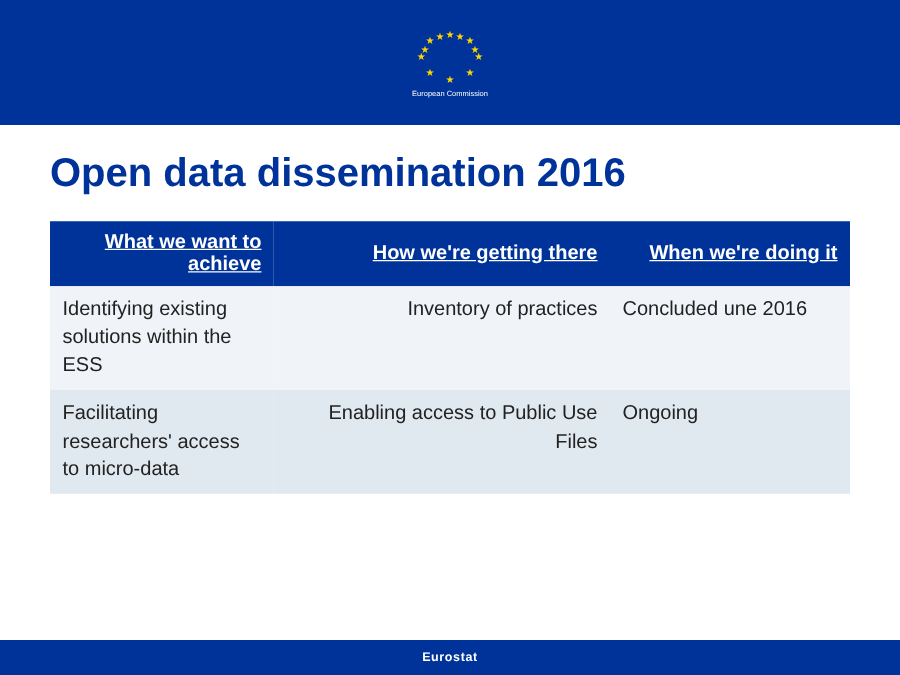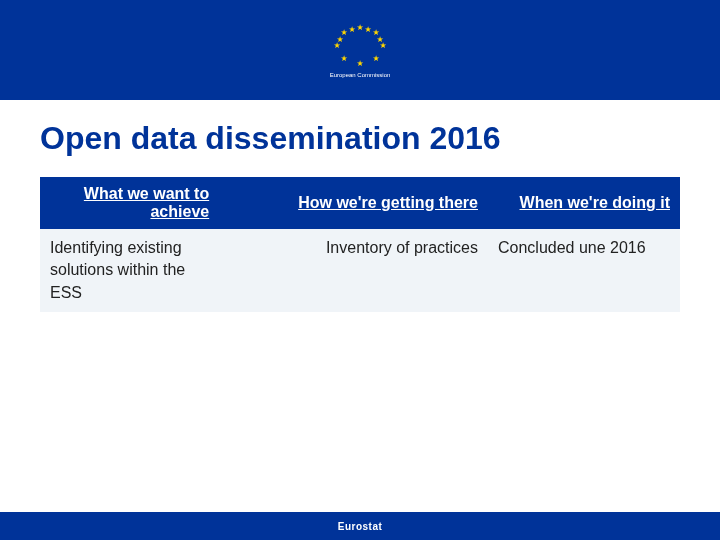--- a/index.html
+++ b/index.html
@@ -154,19 +154,24 @@
         <th>How we're getting there</th>
         <th>When we're doing it</th>
       </tr>
     </thead>
     <tbody>
       <tr>
         <td>Identifying existing solutions within the ESS</td>
         <td>Inventory of practices</td>
         <td>Concluded une 2016</td>
       </tr>
+      <tr>
+        <td>Facilitating researchers' access to micro-data</td>
+        <td>Enabling access to Public Use Files</td>
+        <td>Ongoing</td>
+      </tr>
     </tbody>
   </table>
 </div>
 
 <div class="bottom-bar">
   <span class="bottom-bar-text">Eurostat</span>
 </div>
 
 </body></html>

